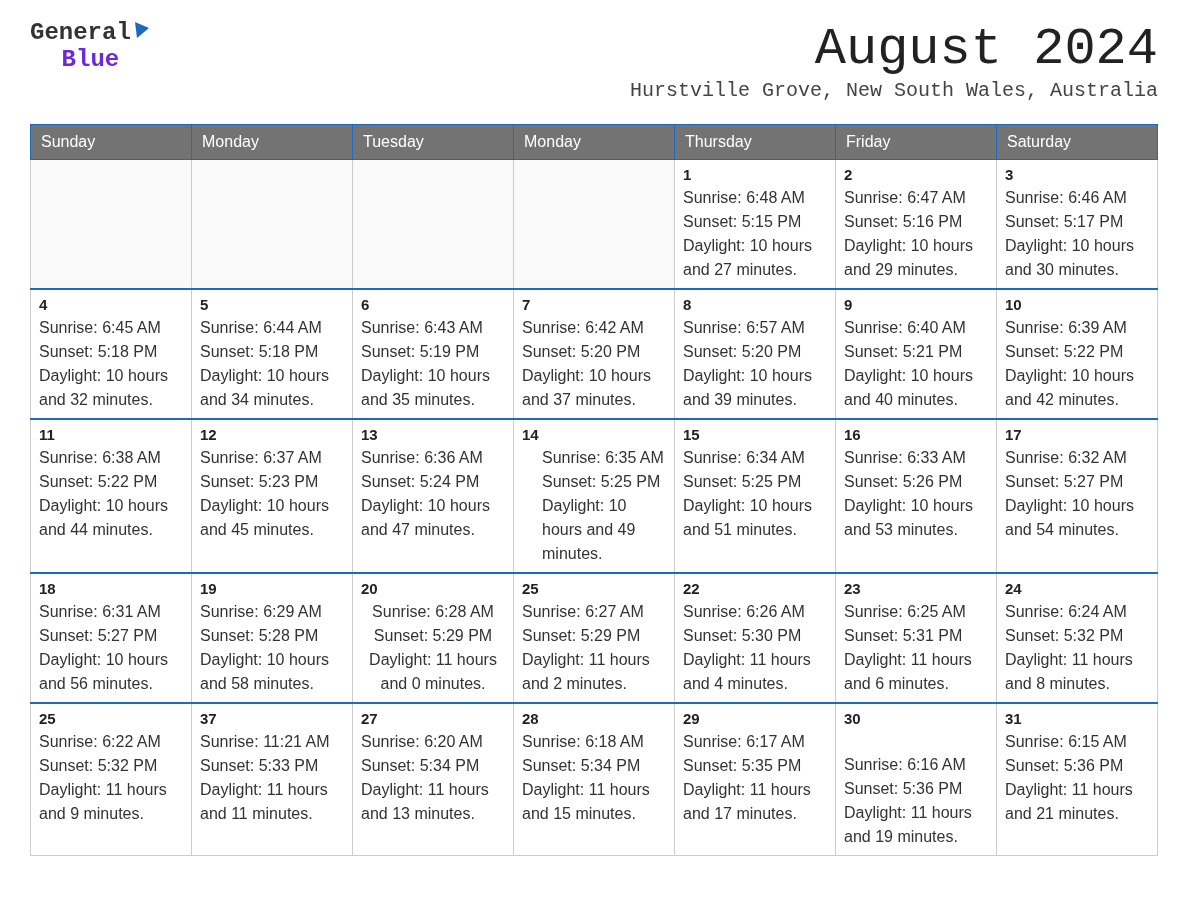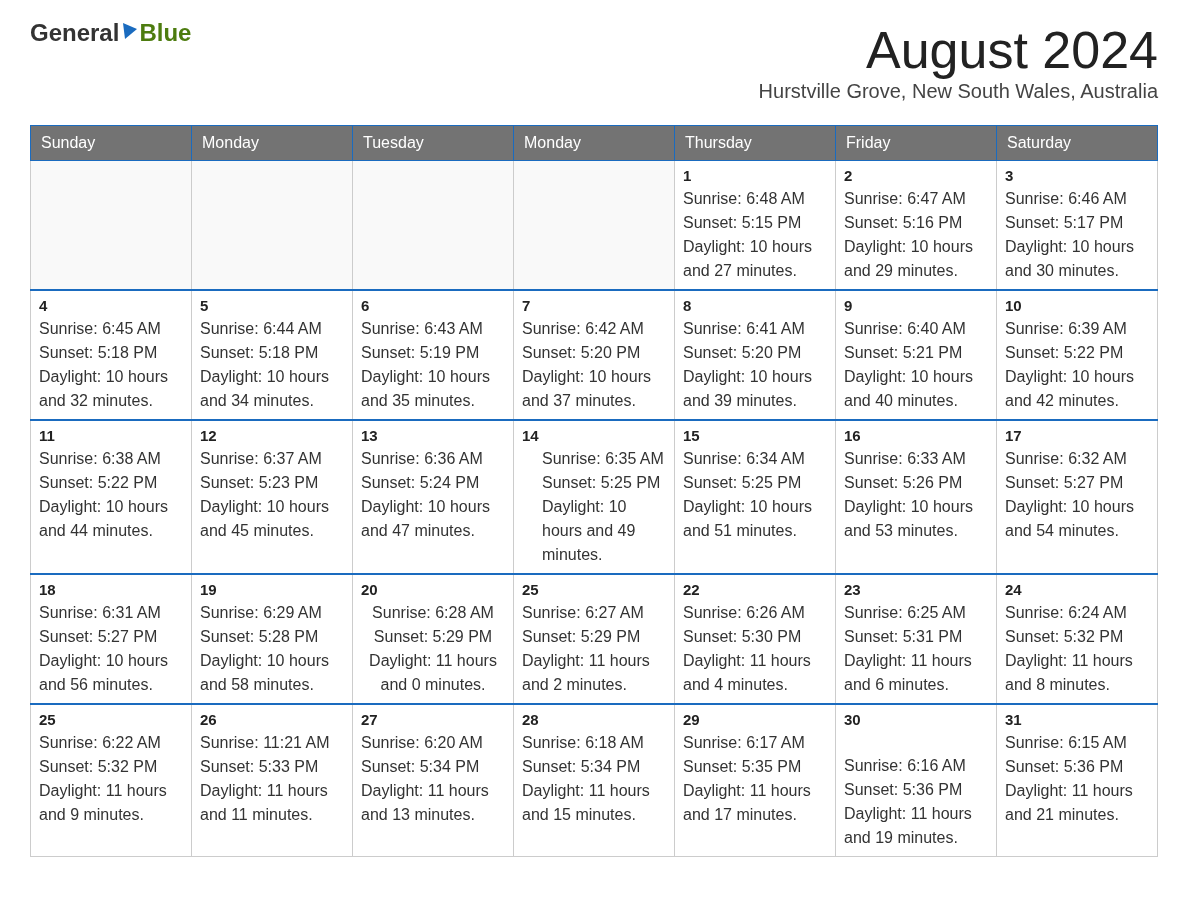--- a/index.html
+++ b/index.html
@@ -11,25 +11,26 @@
       min-height: 918px;
     }
     .header-area {
       display: flex;
       justify-content: space-between;
       align-items: flex-start;
       margin-bottom: 10px;
     }
     .logo {
       display: flex;
-      flex-direction: row;
+      flex-direction: column;
       font-size: 22px;
       font-weight: bold;
       color: #333;
       line-height: 1.1;
+      font-family: Liberation Mono, monospace;
     }
     .month-title {
       font-size: 52px;
       font-weight: 300;
       color: #222;
       text-align: right;
     }
     .location-title {
       text-align: right;
       font-size: 20px;
@@ -85,39 +86,40 @@
       font-weight: bold;
       color: #333;
     }
     .logo-icon {
       display: inline-block;
       margin-left: 2px;
     }
     .logo-text-blue {
       font-size: 24px;
       font-weight: bold;
-      color: #4d7c0f;
+      color: #6d28d9;
+      text-align: center;
     }
   </style>
 </head>
 <body>
 
 <div class="header-area">
   <div class="logo">
     <div class="logo-row">
       <span class="logo-text-general">General</span>
       <span class="logo-icon">
         <svg width="18" height="20" viewBox="0 0 18 20">
           <polygon points="2,2 16,8 4,18" fill="#1a6bbf"></polygon>
         </svg>
       </span>
     </div>
     <span class="logo-text-blue">Blue</span>
   </div>
-  <div style="text-align:right;">
+  <div style="text-align:right;font-family:Liberation Mono, monospace;">
     <div class="month-title">August 2024</div>
     <div class="location-title">Hurstville Grove, New South Wales, Australia</div>
   </div>
 </div>
 
 <table class="calendar">
   <thead>
     <tr>
     <th>Sunday</th>
         <th>Monday</th>
@@ -173,21 +175,21 @@
 Daylight: 10 hours and 35 minutes.</div>
         </td>
         <td>
           <div class="day-number">7</div>
           <div class="day-info" style="white-space: pre-line;">Sunrise: 6:42 AM
 Sunset: 5:20 PM
 Daylight: 10 hours and 37 minutes.</div>
         </td>
         <td>
           <div class="day-number">8</div>
-          <div class="day-info" style="white-space: pre-line;">Sunrise: 6:41 AM
+          <div class="day-info" style="white-space: pre-line;">Sunrise: 6:57 AM
 Sunset: 5:20 PM
 Daylight: 10 hours and 39 minutes.</div>
         </td>
         <td>
           <div class="day-number">9</div>
           <div class="day-info" style="white-space: pre-line;">Sunrise: 6:40 AM
 Sunset: 5:21 PM
 Daylight: 10 hours and 40 minutes.</div>
         </td>
         <td>
@@ -286,21 +288,21 @@
         </td>
       </tr>
       <tr>
         <td>
           <div class="day-number">25</div>
           <div class="day-info" style="white-space: pre-line;">Sunrise: 6:22 AM
 Sunset: 5:32 PM
 Daylight: 11 hours and 9 minutes.</div>
         </td>
         <td>
-          <div class="day-number">26</div>
+          <div class="day-number">37</div>
           <div class="day-info" style="white-space: pre-line;">Sunrise: 11:21 AM
 Sunset: 5:33 PM
 Daylight: 11 hours and 11 minutes.</div>
         </td>
         <td>
           <div class="day-number">27</div>
           <div class="day-info" style="white-space: pre-line;">Sunrise: 6:20 AM
 Sunset: 5:34 PM
 Daylight: 11 hours and 13 minutes.</div>
         </td>

